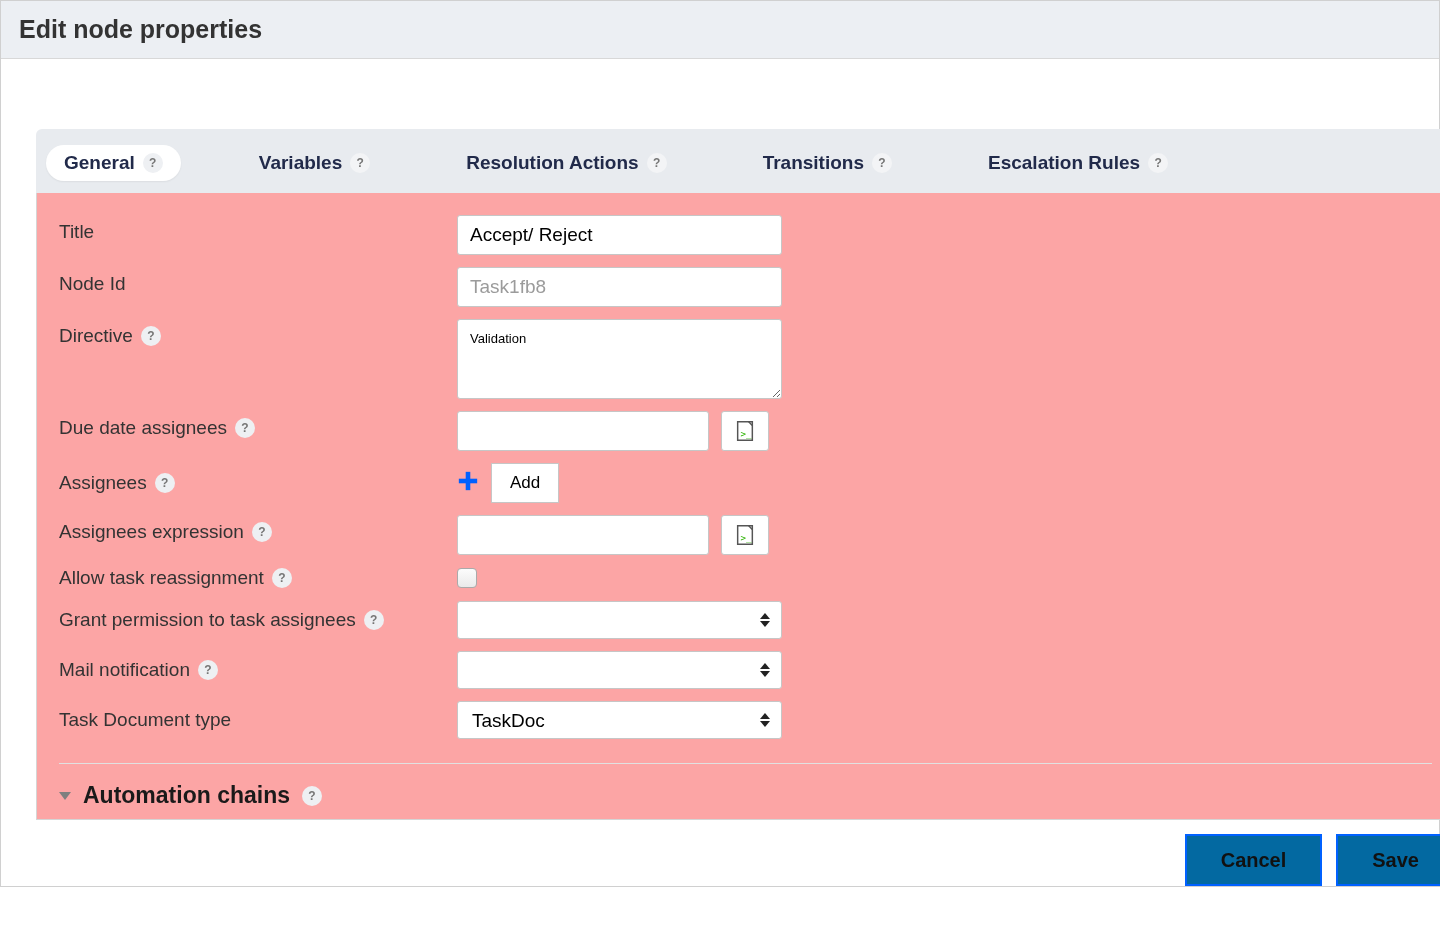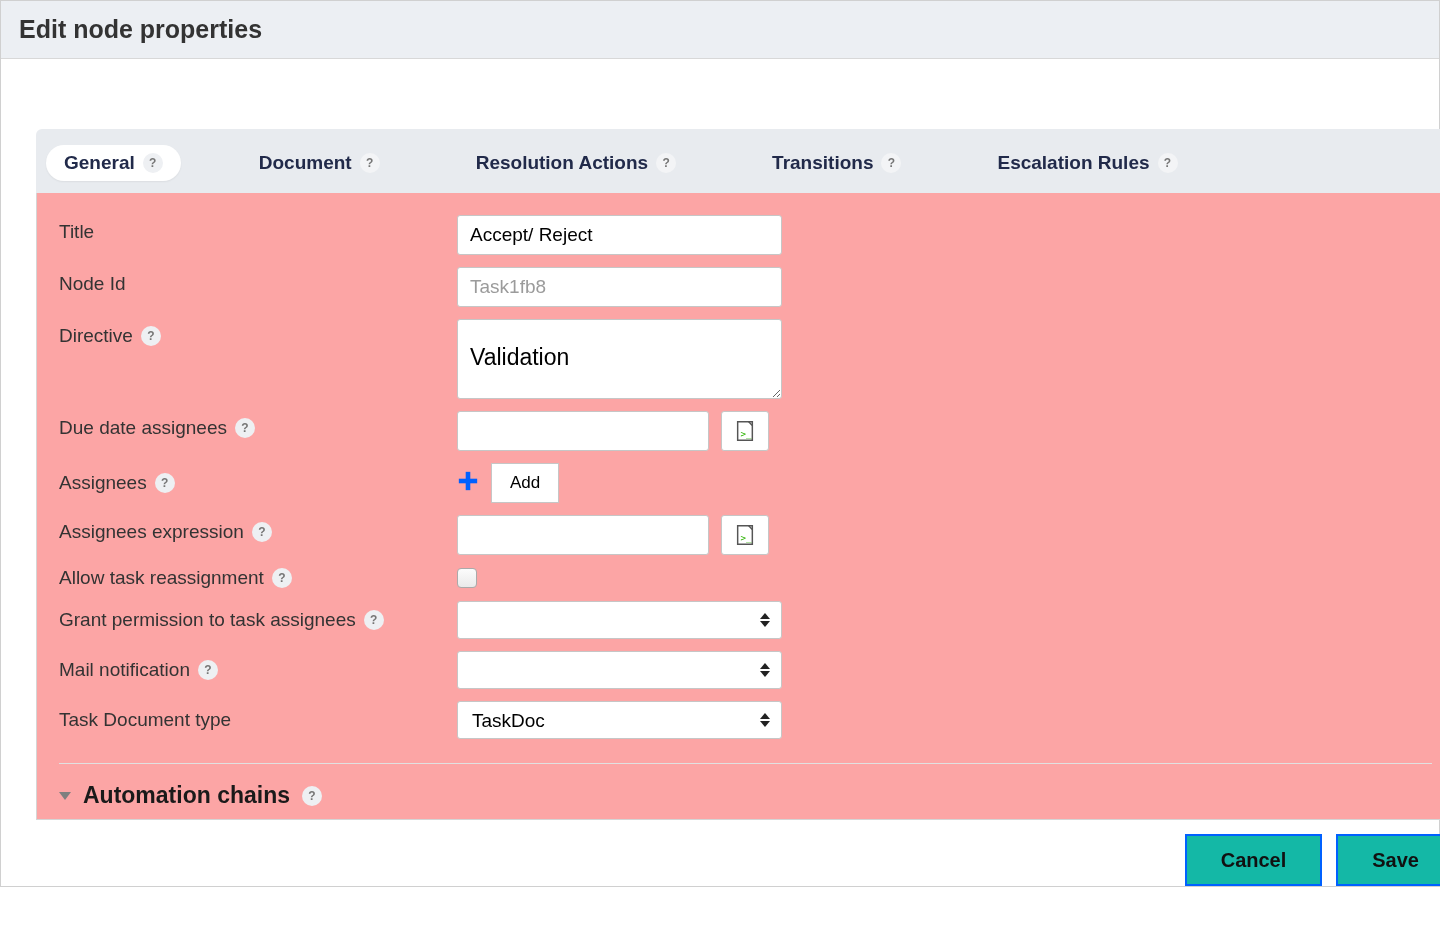--- a/index.html
+++ b/index.html
@@ -96,22 +96,22 @@
     font-size: 19px;
     color: #000;
     background: #fff;
   }
   .text-input[readonly] { color:#9b9b9b; }
   .textarea {
     width: 325px;
     height: 80px;
     border: 1px solid #c6c6c6;
     border-radius: 3px;
-    padding: 24px 12px;
-    font-size: 23px;
+    padding: 11px 12px;
+    font-size: 13px;
     color: #000;
     resize: both;
     font-family: inherit;
   }
   .text-input.short { width: 252px; }
   .small-input-group { display:flex; align-items:center; gap:12px; }
   .icon-button {
     width: 48px; height: 40px;
     border: 1px solid #c6c6c6;
     border-radius: 3px;
@@ -207,21 +207,21 @@
   .footer {
     display: flex;
     justify-content: flex-end;
     gap: 14px;
     padding: 14px 0 0 0;
   }
   .footer button {
     height: 52px;
     padding: 0 34px;
     border: 2px solid #0061ff;
-    background: #14b8a6;
+    background: #0369a1;
     font-size: 20px;
     font-weight: 700;
     color: #111;
     cursor: pointer;
   }
   .script-icon { width:22px; height:22px; }
 </style>
 </head>
 <body>
 
@@ -232,21 +232,21 @@
 
   <div class="content-wrap">
     <div class="panel">
 
       <div class="tabs">
         <div class="tab active">
           <span>General</span>
           <span class="help-badge">?</span>
         </div>
         <div class="tab">
-          <span>Document</span>
+          <span>Variables</span>
           <span class="help-badge">?</span>
         </div>
         <div class="tab">
           <span>Resolution Actions</span>
           <span class="help-badge">?</span>
         </div>
         <div class="tab">
           <span>Transitions</span>
           <span class="help-badge">?</span>
         </div>

